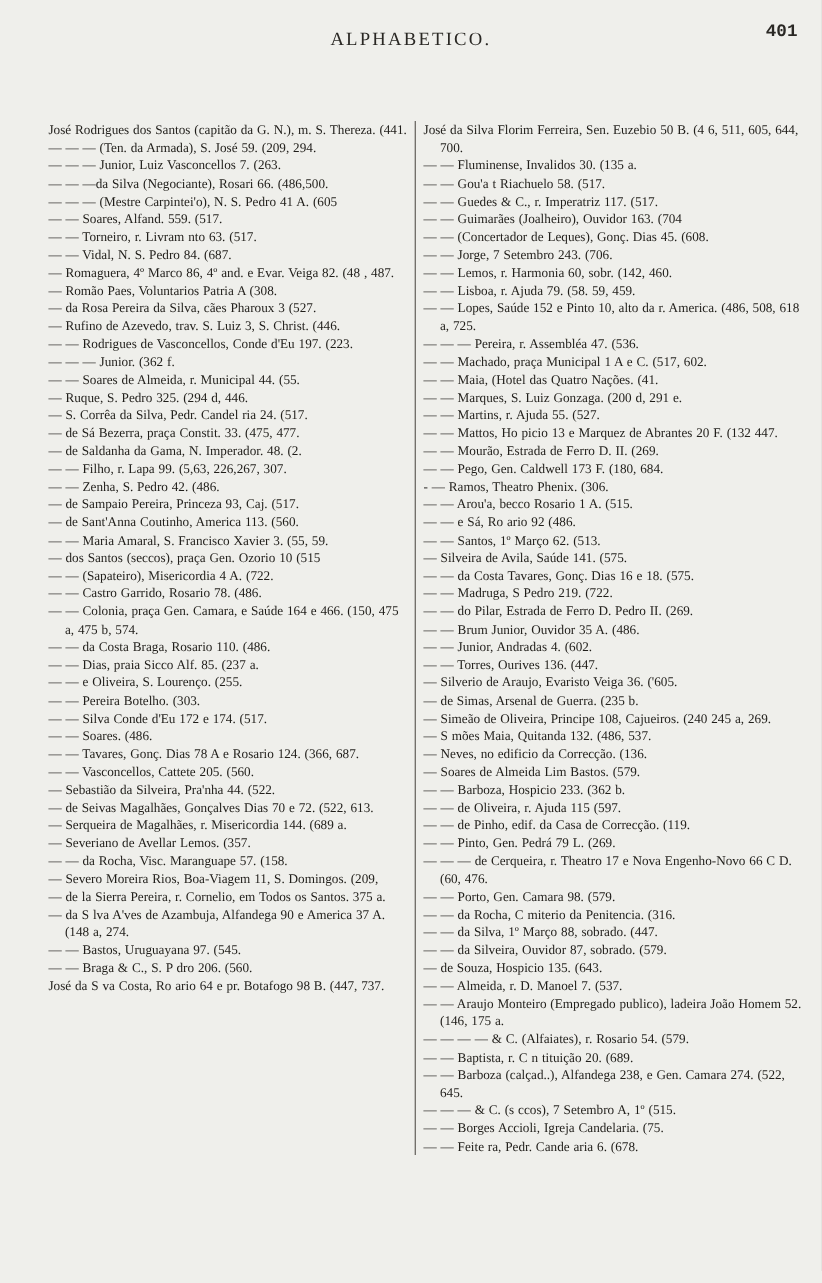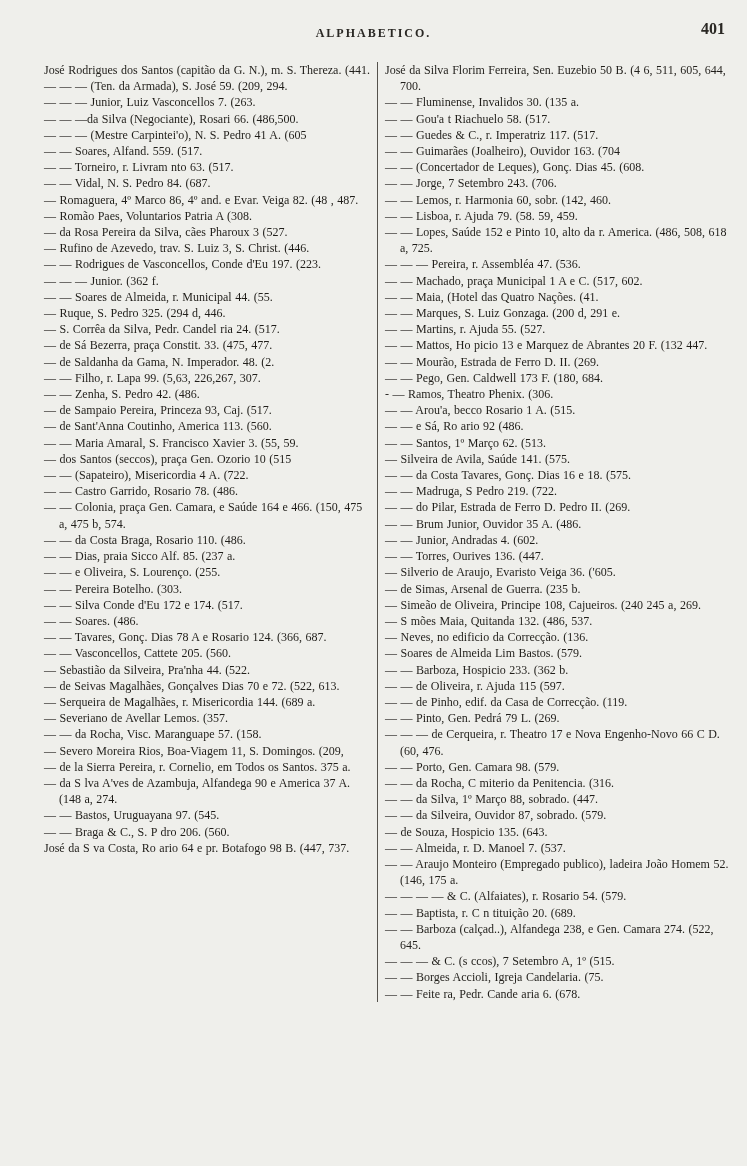--- a/index.html
+++ b/index.html
@@ -22,41 +22,43 @@
     position: relative;
     height: 34px;
     padding-top: 24px;
   }
   .running-title {
     position: absolute;
     left: 0;
     right: 0;
     top: 26px;
     text-align: center;
-    font-size: 12px;
-    font-weight: bold;
+    font-size: 17px;
+    font-weight: normal;
     letter-spacing: 2px;
     color: #2a2824;
   }
   .page-number {
     position: absolute;
     right: 22px;
     top: 20px;
     font-size: 16px;
     font-weight: bold;
     color: #2a2824;
+    font-family: Liberation Mono, monospace;
   }
   .columns {
     display: flex;
     align-items: stretch;
     padding: 4px 16px 0 44px;
     box-sizing: border-box;
   }
   .col {
     box-sizing: border-box;
+    margin-top: 48px;
   }
   .col-left {
     width: 334px;
     padding-right: 7px;
     border-right: 1px solid #55524c;
   }
   .col-right {
     width: 353px;
     padding-left: 7px;
   }

